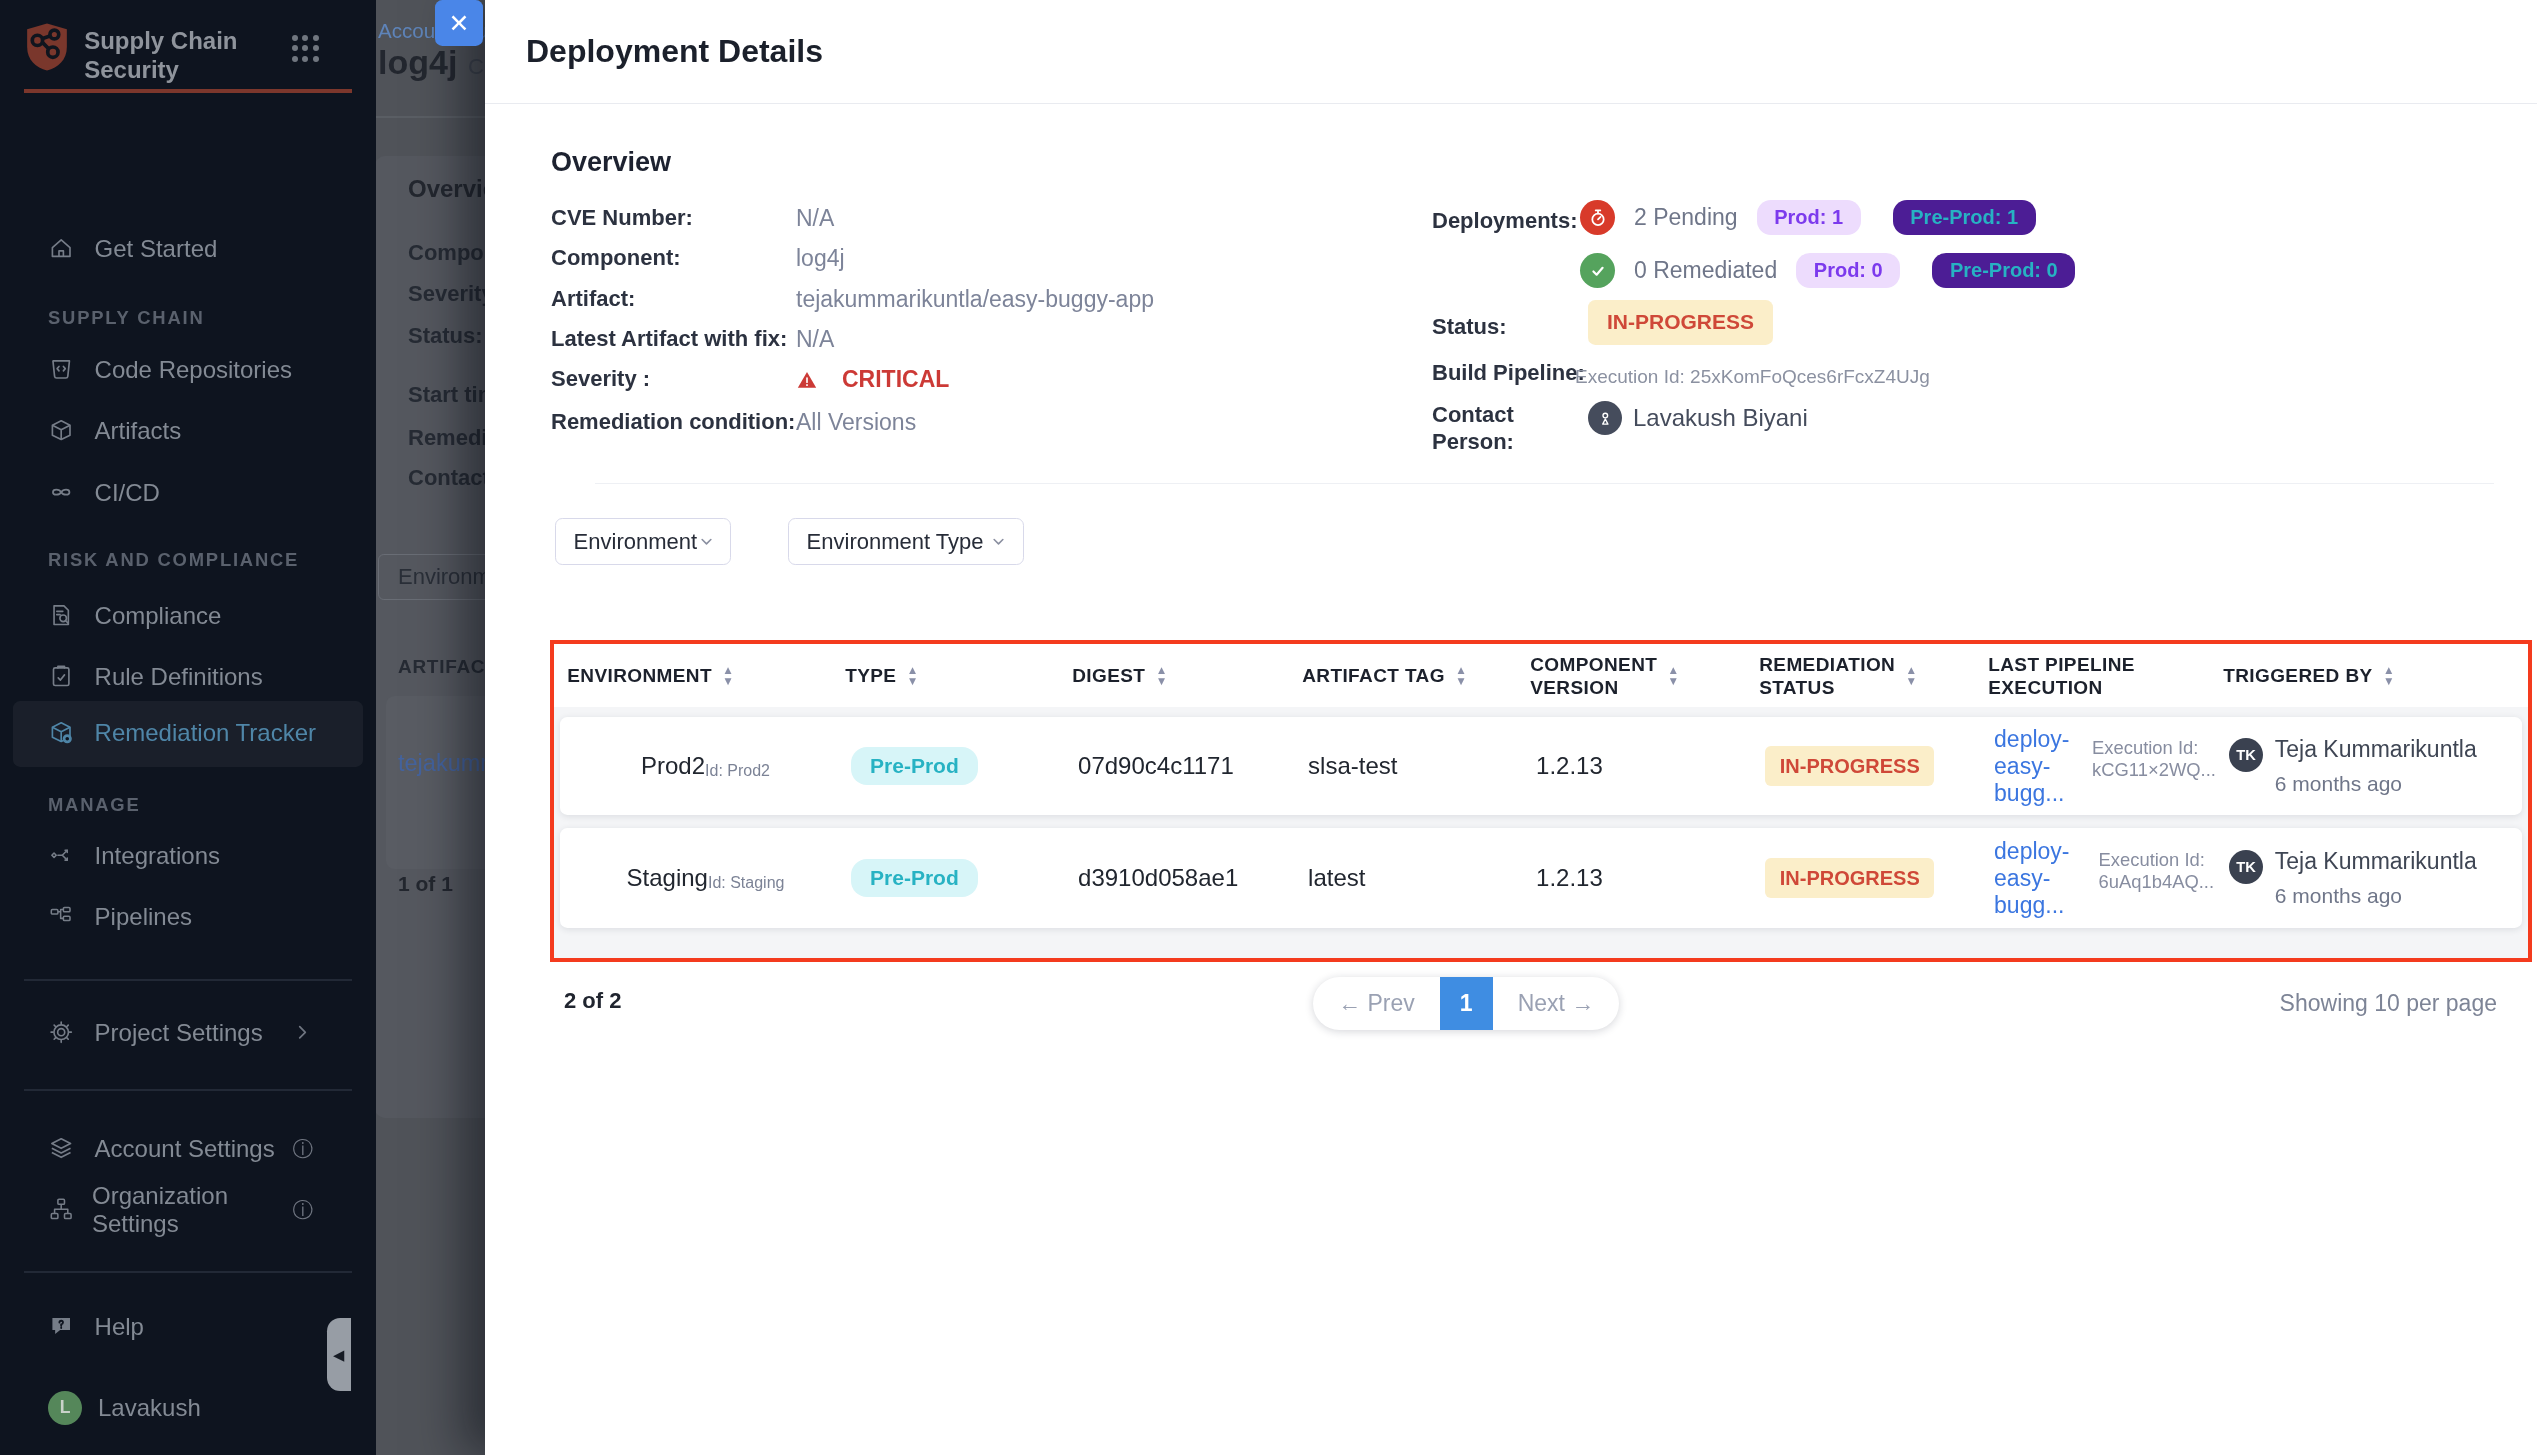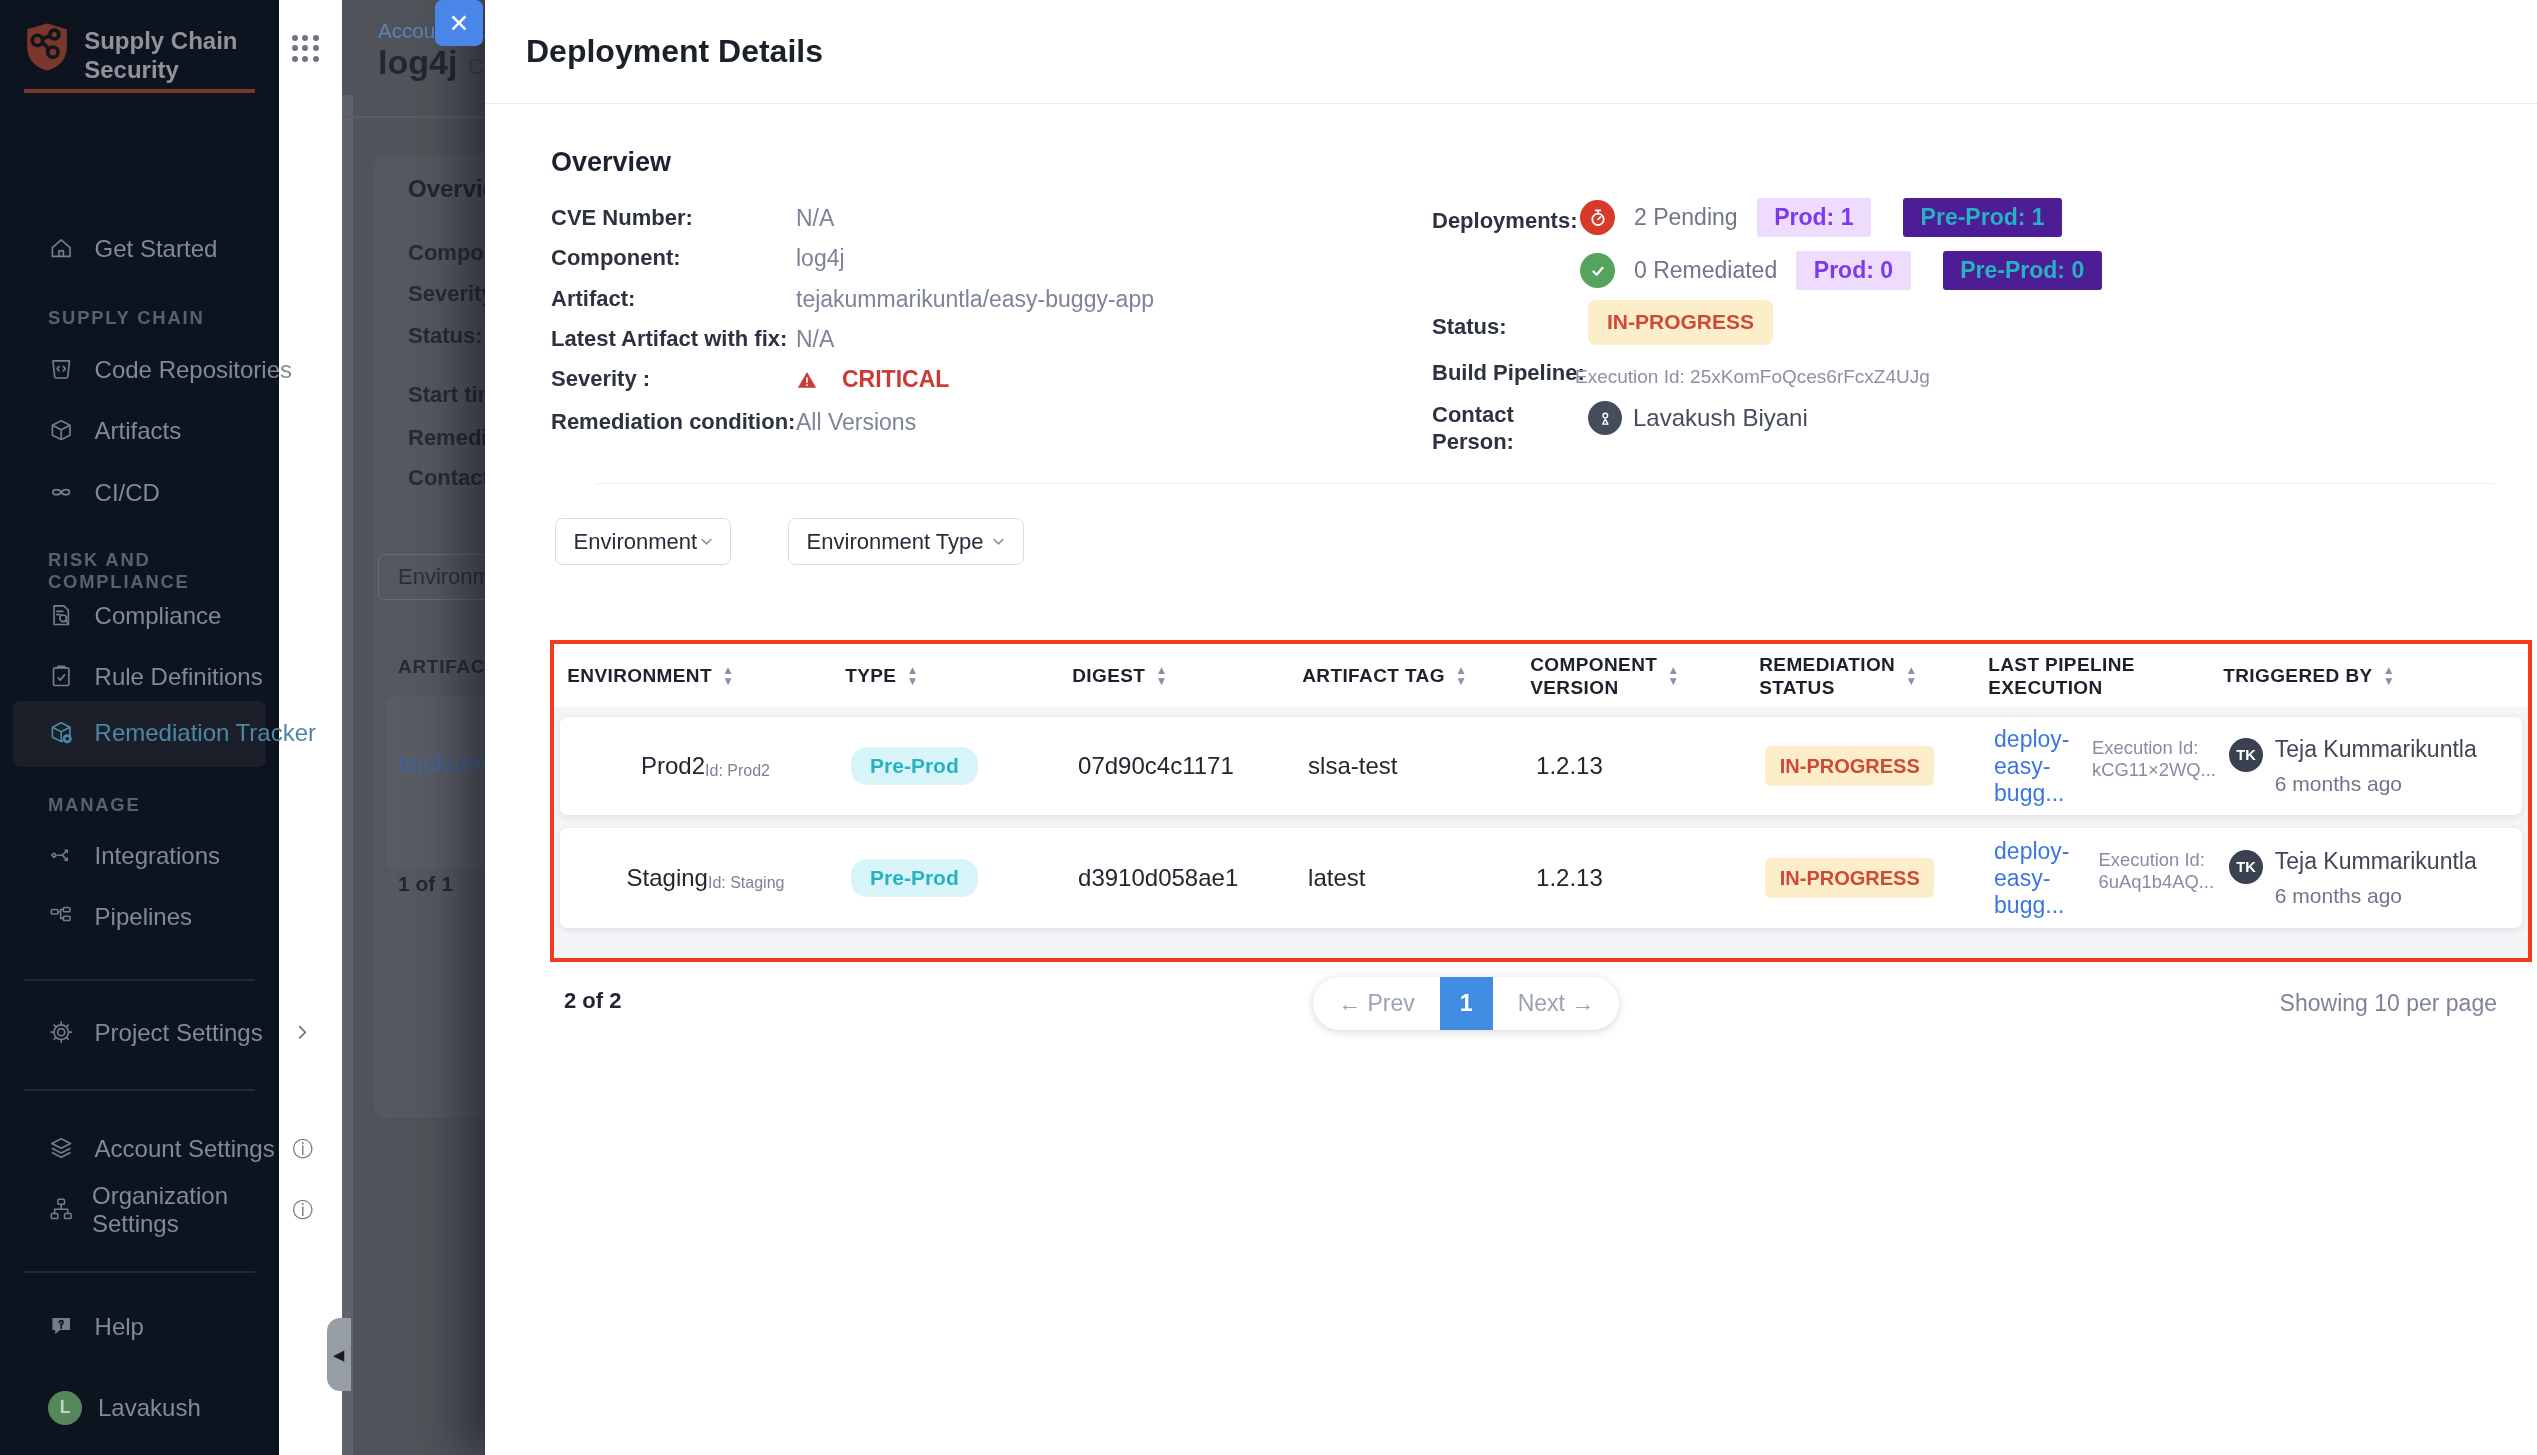--- a/index.html
+++ b/index.html
@@ -1,20 +1,20 @@
 <!DOCTYPE html>
 <html style="font-size:11.7px"><head>
 <meta charset="utf-8">
 <style>
   * { margin:0; padding:0; box-sizing:border-box; }
   html,body { width:2538px; height:1455px; overflow:hidden; background:#ffffff;
     font-family:"Liberation Sans","DejaVu Sans",sans-serif; }
 
   
-  #sidebar { position:absolute; left:0; top:0; width:279px; height:1455px; background:#0e141f; z-index:1; }
+  #sidebar { position:absolute; left:0; top:0; width:376px; height:1455px; background:#0e141f; z-index:1; }
   .logo-row { position:absolute; left:23.5px; top:22px; width:295px; display:flex; align-items:flex-start; }
   .logo-text { margin-left:14.7px; font-size:24px; line-height:29px; font-weight:600; color:#8f949c; padding-top:4.4px;}
   .grid-dots { margin-left:auto; margin-top:13.2px; display:grid; grid-template-columns:repeat(3,5.9px); gap:4.4px; }
   .grid-dots span { width:5.9px; height:5.9px; border-radius:50%; background:#70767f; }
   .red-line { position:absolute; left:24px; right:24px; top:89px; height:3.7px; background:#7c372c; }
   .project-card { position:absolute; left:23.5px; top:116px; width:292px; height:76px; border:1.5px solid #333b49; border-radius:7.3px; }
   .project-label { position:absolute; left:43px; top:13.2px; font-size:17px; letter-spacing:1.5px; font-weight:700; color:#6a707b; }
   .project-cube { position:absolute; left:17.6px; top:10.3px; color:#6a707b; }
   .project-name { position:absolute; left:20.6px; top:38px; font-size:26px; color:#a7acb5; }
   .project-chevron { position:absolute; right:14.7px; top:25px; color:#9aa0a8; }
@@ -57,21 +57,21 @@
   .ov-label { position:absolute; left:0; font-size:22px; font-weight:700; color:#2c3240; white-space:nowrap; }
   .ov-value { position:absolute; left:245px; font-size:23px; color:#7d8499; white-space:nowrap; }
   .ov-sev { display:flex; align-items:center; gap:24px; color:#cc3a36 !important; font-weight:600; }
   .ov-divider { position:absolute; left:110px; right:44px; top:483px; height:0.7px; background:#eef0f4; }
   .r-label { position:absolute; left:947px; font-size:22px; font-weight:700; color:#2c3240; white-space:nowrap; }
   .dep-row { position:absolute; left:1095px; height:41px; display:flex; align-items:center; gap:19px; }
   .dep-ico { width:35px; height:35px; border-radius:50%; display:flex; align-items:center; justify-content:center; }
   .dep-ico.red { background:#d83a2a; }
   .dep-ico.green { background:#55a35d; }
   .dep-text { font-size:23px; color:#6f7689; }
-  .pill { border-radius:3px; padding:5.9px 17.6px; font-size:23px; font-weight:700; white-space:nowrap; }
+  .pill { border-radius:14px; padding:5.9px 17.6px; font-size:20px; font-weight:700; white-space:nowrap; }
   .pill.prod { background:#eddcfd; color:#7c3aed; }
   .pill.preprod { background:#4c1d95; color:#27b2c3;margin-left:13px; }
   .status-badge { position:absolute; left:1103px; top:300px; background:#fbeec9; color:#cf4838; font-size:21px; font-weight:700; padding:10.3px 19px; border-radius:7.3px; }
   .build-exec { position:absolute; left:1090px; top:366px; font-size:19px; color:#8b91a1; }
   .contact-avatar { position:absolute; left:1103px; top:401px; width:34px; height:34px; border-radius:50%; background:#454c5c; display:flex; align-items:center; justify-content:center; }
   .contact-name { position:absolute; left:1148px; top:404px; font-size:24px; color:#454c5c; }
 
   .filter-box { position:absolute; top:518px; height:47px; border:1.5px solid #d8d9ea; border-radius:7.3px; display:flex; align-items:center; justify-content:space-between; padding:0 14.7px 0 17.6px; font-size:22px; color:#272c38; cursor:pointer; background:#fff; }
   .filter-box .chev { color:#8a8fa0; display:flex; }
 

